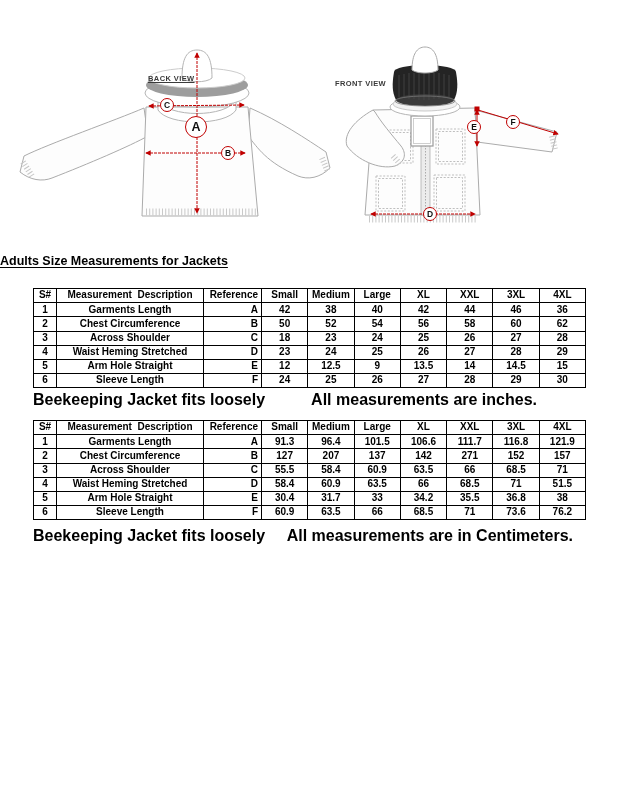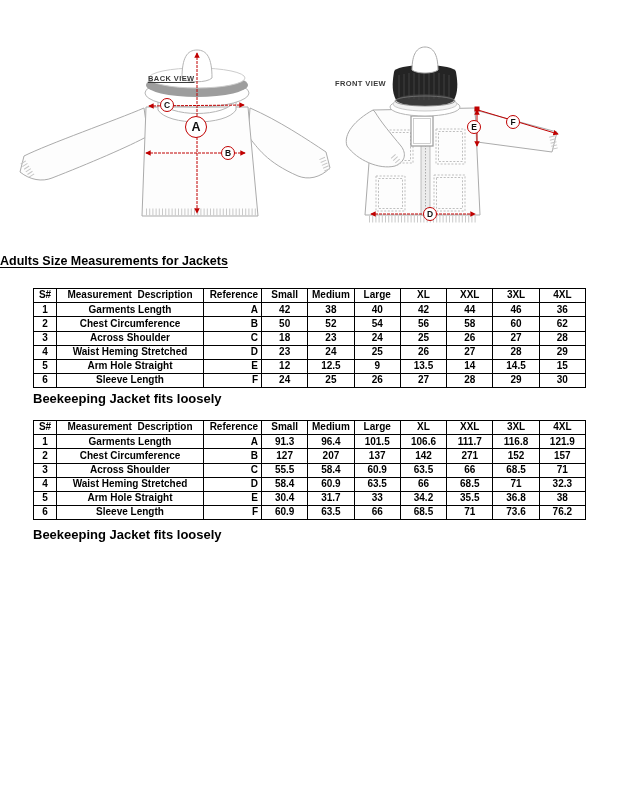--- a/index.html
+++ b/index.html
@@ -30,21 +30,21 @@
        overflow:hidden;}
   .tbl th{white-space:pre;}
   .tbl th:nth-child(1),.tbl td:nth-child(1){width:16px;}
   .tbl th:nth-child(2),.tbl td:nth-child(2){width:140px;text-align:center;}
   .tbl th:nth-child(3),.tbl td:nth-child(3){width:51px;text-align:right;}
   .tbl td:nth-child(1){text-align:center;}
   #table-inches{top:288px;}
   #table-cm{top:420px;}
 
   .note-row{position:absolute;left:33px;width:553px;display:flex;
-            justify-content:space-between;font-size:13px;font-weight:bold;}
+            justify-content:space-between;font-size:16px;font-weight:bold;}
   #note-inches{top:391px;}
   #note-cm{top:527px;}
   .note-right-1{padding-right:49px;}
   .note-right-2{padding-right:13px;}
 </style>
 </head>
 <body>
 
 <div id="page">
 
@@ -253,20 +253,21 @@
           <td>26</td>
           <td>27</td>
           <td>28</td>
           <td>29</td>
           <td>30</td>
         </tr>
       </tbody>
     </table>
   <div class="note-row" id="note-inches">
     <span>Beekeeping Jacket fits loosely</span>
+    <span class="note-right-1">All measurements are inches.</span>
   </div>
 
   <table class="tbl" id="table-cm">
       <thead>
         <tr>
           <th>S#</th>
           <th>Measurement  Description</th>
           <th>Reference</th>
           <th>Small</th>
           <th>Medium</th>
@@ -317,21 +318,21 @@
         <tr>
           <td>4</td>
           <td>Waist Heming Stretched</td>
           <td>D</td>
           <td>58.4</td>
           <td>60.9</td>
           <td>63.5</td>
           <td>66</td>
           <td>68.5</td>
           <td>71</td>
-          <td>32.3</td>
+          <td>51.5</td>
         </tr>
         <tr>
           <td>5</td>
           <td>Arm Hole Straight</td>
           <td>E</td>
           <td>30.4</td>
           <td>31.7</td>
           <td>33</td>
           <td>34.2</td>
           <td>35.5</td>
@@ -347,15 +348,16 @@
           <td>66</td>
           <td>68.5</td>
           <td>71</td>
           <td>73.6</td>
           <td>76.2</td>
         </tr>
       </tbody>
     </table>
   <div class="note-row" id="note-cm">
     <span>Beekeeping Jacket fits loosely</span>
+    <span class="note-right-2">All measurements are in Centimeters.</span>
   </div>
 
 </div>
 
 </body></html>

